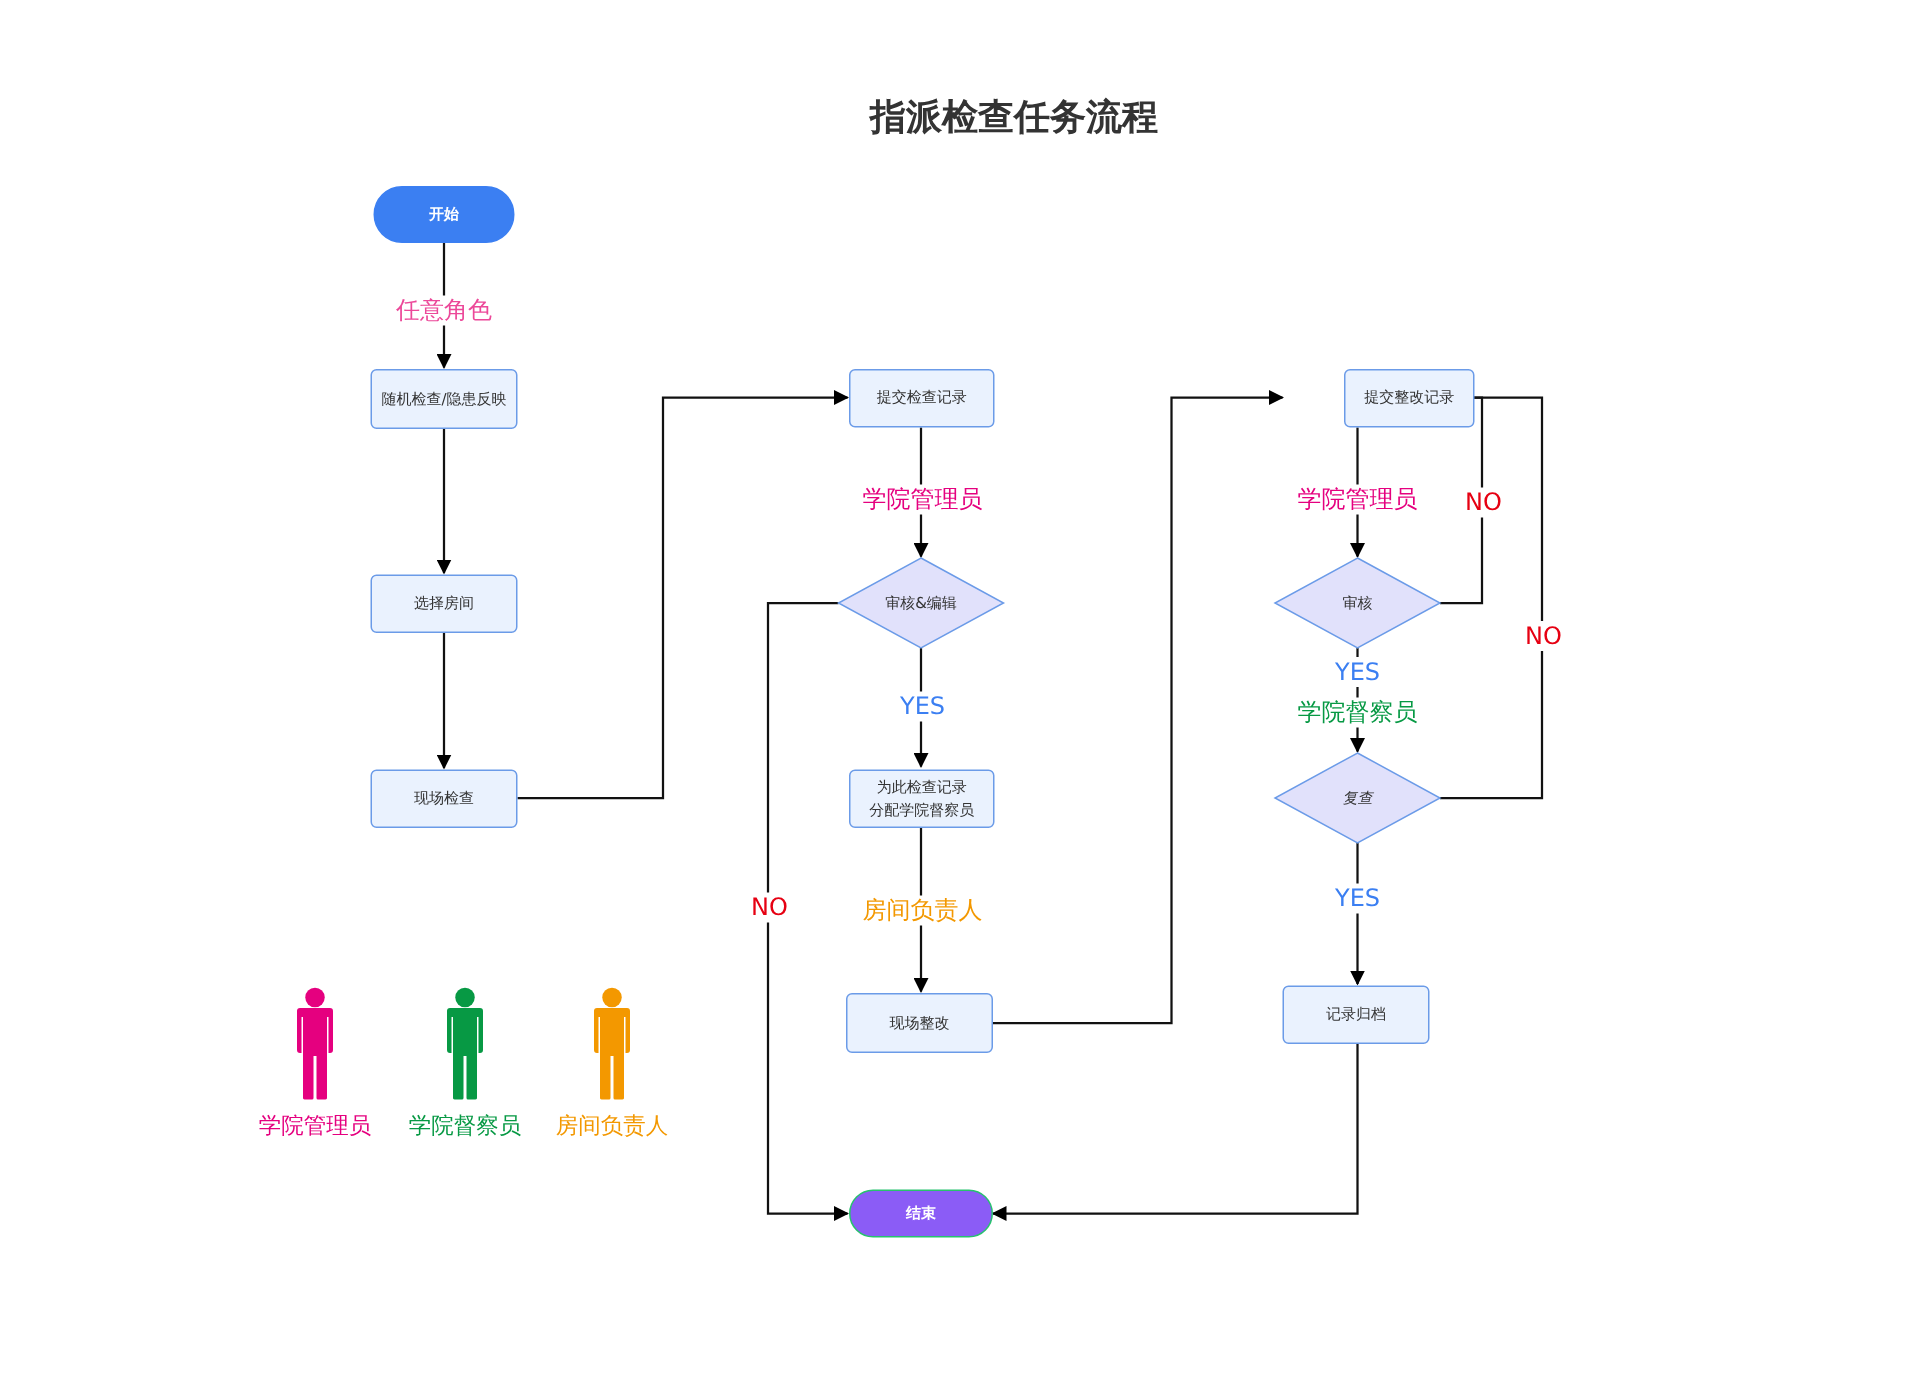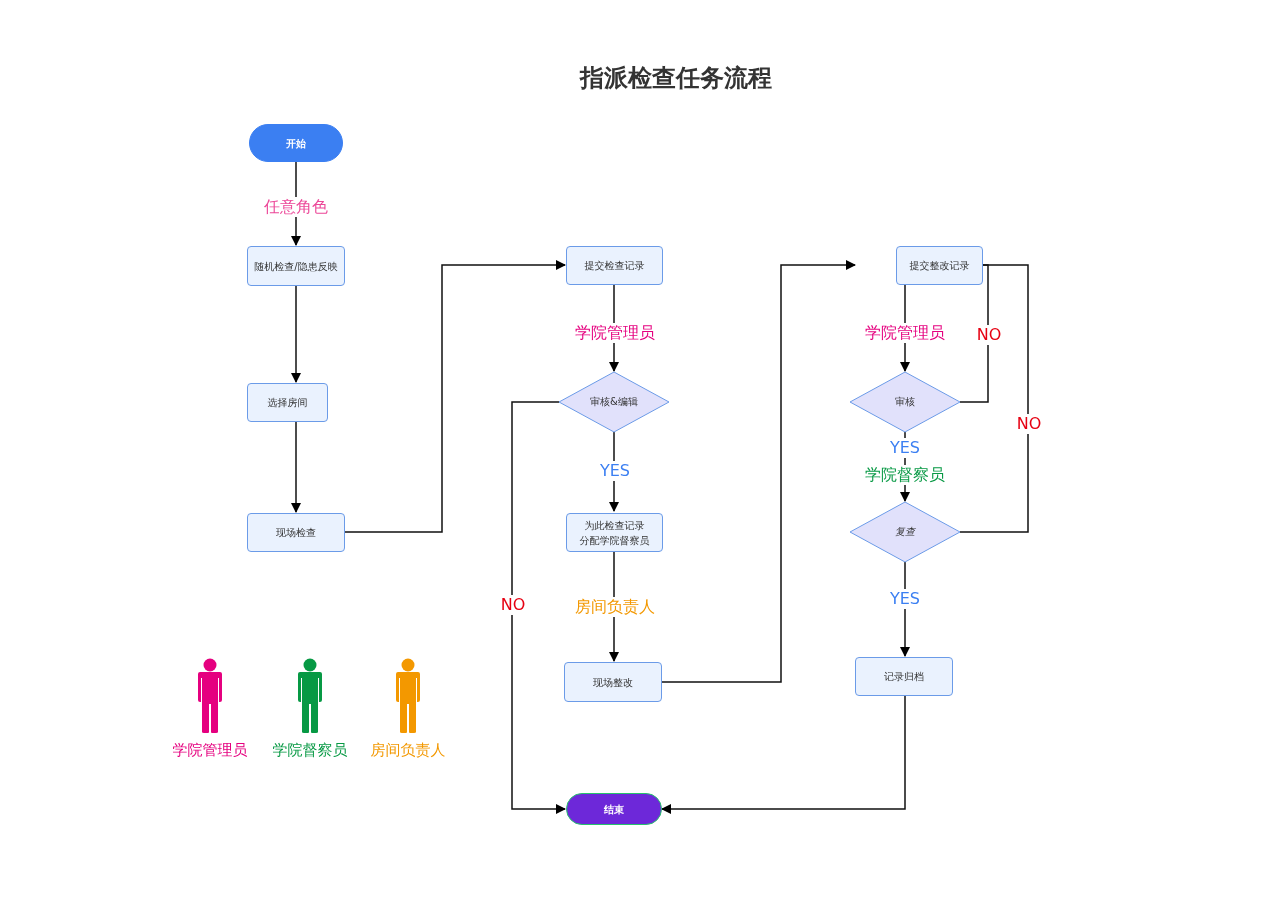--- a/index.html
+++ b/index.html
@@ -7,21 +7,21 @@
          font-family:"DejaVu Sans", "Liberation Sans", sans-serif; }
   #canvas { position:absolute; left:0; top:0; width:1280px; height:915px; }
   .title { position:absolute; left:0; width:1280px; top:62px; text-align:center;
            font-size:24px; font-weight:bold; color:#333333;margin-left:36px; }
   .node { position:absolute; box-sizing:border-box; display:flex; align-items:center;
           justify-content:center; text-align:center; font-size:10px; color:#333333;
           line-height:15px; }
   .proc { background:#eaf2fe; border:1px solid #6b9be8; border-radius:4px; }
   .term { border-radius:20px; color:#ffffff; font-weight:bold; font-size:10px; }
   .term.start { background:#3b7ff2; border:1px solid #3b7ff2; }
-  .term.end { background:#6d28d9; border:1px solid #27c26e; }
+  .term.end { background:#8b5cf6; border:1px solid #27c26e; }
   .dtext { position:absolute; font-size:10px; color:#333333; text-align:center; }
   .lbl { position:absolute; font-size:16px; text-align:center; background:#ffffff;
          line-height:20px; padding:0 2px; white-space:nowrap; transform:translateX(-50%); }
   .legend-person { position:absolute; }
   .legend-label { position:absolute; font-size:15px; white-space:nowrap; transform:translateX(-50%); }
 </style>
 </head>
 <body>
 
 <div class="title">指派检查任务流程</div>
@@ -65,21 +65,21 @@
     <path d="M905,696 L905,809 L662,809" marker-end="url(#arr)"></path>
   </g>
 
   <polygon points="614,372 669,402 614,432 559,402" fill="#e1e1fb" stroke="#6b9be8" stroke-width="1"></polygon>
   <polygon points="905,372 960,402 905,432 850,402" fill="#e1e1fb" stroke="#6b9be8" stroke-width="1"></polygon>
   <polygon points="905,502 960,532 905,562 850,532" fill="#e1e1fb" stroke="#6b9be8" stroke-width="1"></polygon>
 </svg>
 
 <div class="node term start" style="left:249px;top:124px;width:94px;height:38px;">开始</div>
 <div class="node proc" style="left:247px;top:246px;width:98px;height:40px;">随机检查/隐患反映</div>
-<div class="node proc" style="left:247px;top:383px;width:81px;height:39px;">选择房间</div>
+<div class="node proc" style="left:247px;top:383px;width:98px;height:39px;">选择房间</div>
 <div class="node proc" style="left:247px;top:513px;width:98px;height:39px;">现场检查</div>
 <div class="node proc" style="left:566px;top:246px;width:97px;height:39px;">提交检查记录</div>
 <div class="dtext" style="left:569px;top:395px;width:90px;">审核&amp;编辑</div>
 <div class="node proc" style="left:566px;top:513px;width:97px;height:39px;flex-direction:column;">
   <span>为此检查记录</span>
   <span>分配学院督察员</span>
 </div>
 <div class="node proc" style="left:564px;top:662px;width:98px;height:40px;">现场整改</div>
 <div class="node proc" style="left:856px;top:246px;width:87px;height:39px;margin-left:40px;">提交整改记录</div>
 <div class="dtext" style="left:860px;top:395px;width:90px;">审核</div>

